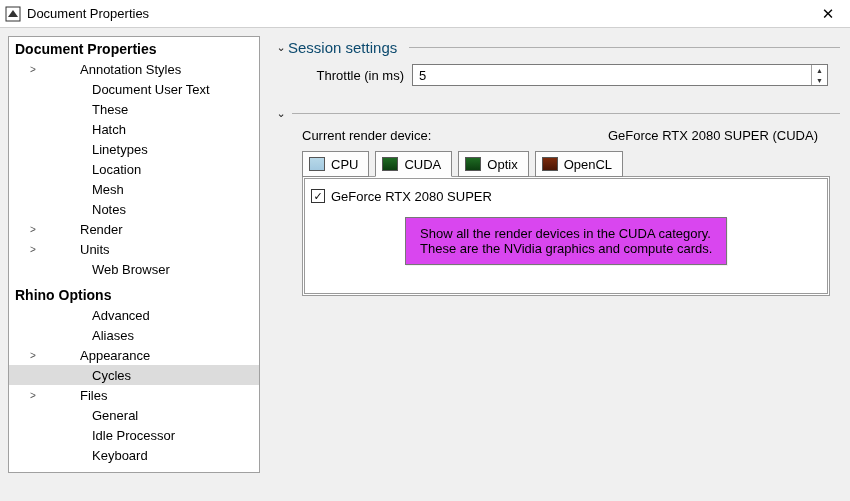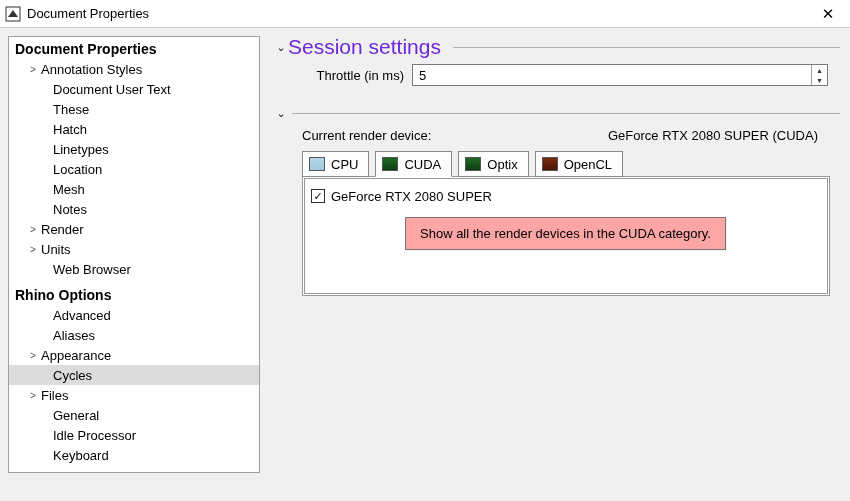--- a/index.html
+++ b/index.html
@@ -9,29 +9,29 @@
   .titlebar .app-icon { width:18px; height:18px; margin:0 5px 0 2px; display:flex; align-items:center; justify-content:center;}
   .titlebar .title { flex:1; font-size:13px; }
   .titlebar .close { width:40px; height:100%; display:flex; align-items:center; justify-content:center; font-size:15px; cursor:default;}
   .body { display:flex; padding:8px 0 0 8px; gap:0; height:calc(100% - 28px); }
   .sidebar { width:252px; background:#fff; border:1px solid #a0a0a0; height:100%; overflow:hidden; }
   .sidebar .section-title { font-weight:700; font-size:14px; padding:4px 6px 2px 6px; }
   .tree { padding:0 0 4px 0; }
   .tree .row { display:flex; align-items:center; height:20px; padding:0 4px 0 6px; white-space:nowrap; cursor:default;}
   .tree .row.selected { background:#dcdcdc; }
   .tree .arrow { width:12px; font-size:10px; color:#555; display:inline-block; text-align:center; }
-  .tree .label { padding-left:2px; }
+  .tree .label { padding-left:2px;margin-left:39px; }
   .tree .indent { display:inline-block; }
   .i1 { width:12px; } .i2 { width:24px; }
 
   .main { flex:1; padding:0 10px 0 14px; }
   .group { margin-bottom:10px; }
   .group-header { display:flex; align-items:center; height:22px; cursor:default; }
   .group-header .chev { width:14px; font-size:11px; color:#222; text-align:center;}
-  .group-header .gt { font-size:21px; color:#6d28d9; padding-right:8px;}
+  .group-header .gt { font-size:15px; color:#0c4a6e; padding-right:8px;}
   .group-header .line { flex:1; height:1px; background:#b0b0b0; margin-left:4px;}
   .form-row { display:flex; align-items:center; padding:6px 12px 6px 28px; }
   .form-row .lbl { width:110px; text-align:right; padding-right:8px; font-size:13px;}
   .spinbox { flex:1; display:flex; border:1px solid #7a7a7a; height:22px; background:#fff;}
   .spinbox input { flex:1; border:none; padding:0 6px; font-size:13px; outline:none; background:transparent;}
   .spinbox .spin { width:16px; border-left:1px solid #a0a0a0; display:flex; flex-direction:column;}
   .spinbox .spin div { flex:1; font-size:7px; line-height:1; display:flex; align-items:center; justify-content:center; color:#333;}
 
   .device-row { display:flex; align-items:flex-start; padding:4px 0 8px 28px; font-size:13px;}
   .device-row .dlbl { }
@@ -45,21 +45,21 @@
   .chip.cuda  { background:linear-gradient(#1f6b23,#0c3e10); }
   .chip.optix { background:linear-gradient(#1f6b23,#0c3e10); }
   .chip.opencl{ background:linear-gradient(#7b2a0c,#4a1605); }
   .chip::before, .chip::after { content:""; position:absolute; background:#555; }
   
   .dev-tabs .tab .tl { font-size:13px; }
 
   .dev-panel { border:3px double #9a9a9a; margin:-1px 10px 0 28px; background:#fff; padding:6px; min-height:120px; position:relative; z-index:1;}
   .dev-item { display:flex; align-items:center; gap:6px; height:22px;}
   .dev-item .cb { width:14px; height:14px; border:1px solid #333; display:flex; align-items:center; justify-content:center; font-size:11px; line-height:1; background:#fff;}
-  .tooltip { position:absolute; left:100px; top:38px; border:1px solid #777; background:#fca5a5; padding:8px 14px; font-size:13px; box-shadow:1px 1px 0 rgba(0,0,0,0.05);}
+  .tooltip { position:absolute; left:100px; top:38px; border:1px solid #777; background:#d946ef; padding:8px 14px; font-size:13px; box-shadow:1px 1px 0 rgba(0,0,0,0.05);}
 </style>
 </head>
 <body>
 <div class="window">
 
 <div class="titlebar">
   <span class="app-icon">
     <svg width="18" height="18" viewBox="0 0 18 18">
           <rect x="2" y="2" width="14" height="14" fill="#fff" stroke="#333"></rect>
           <path d="M4 12 L9 5 L14 12 Z" fill="#333"></path>
@@ -224,20 +224,21 @@
           </div>
       <div class="dev-panel">
         <div id="devlist">
               <div class="dev-item">
                 <span class="cb">✓</span>
                 <span>GeForce RTX 2080 SUPER</span>
               </div>
             </div>
         <div class="tooltip">
           <div>Show all the render devices in the CUDA category.</div>
+          <div>These are the NVidia graphics and compute cards.</div>
         </div>
       </div>
     </div>
 
   </div>
 </div>
 
 </div>
 
 </body></html>

